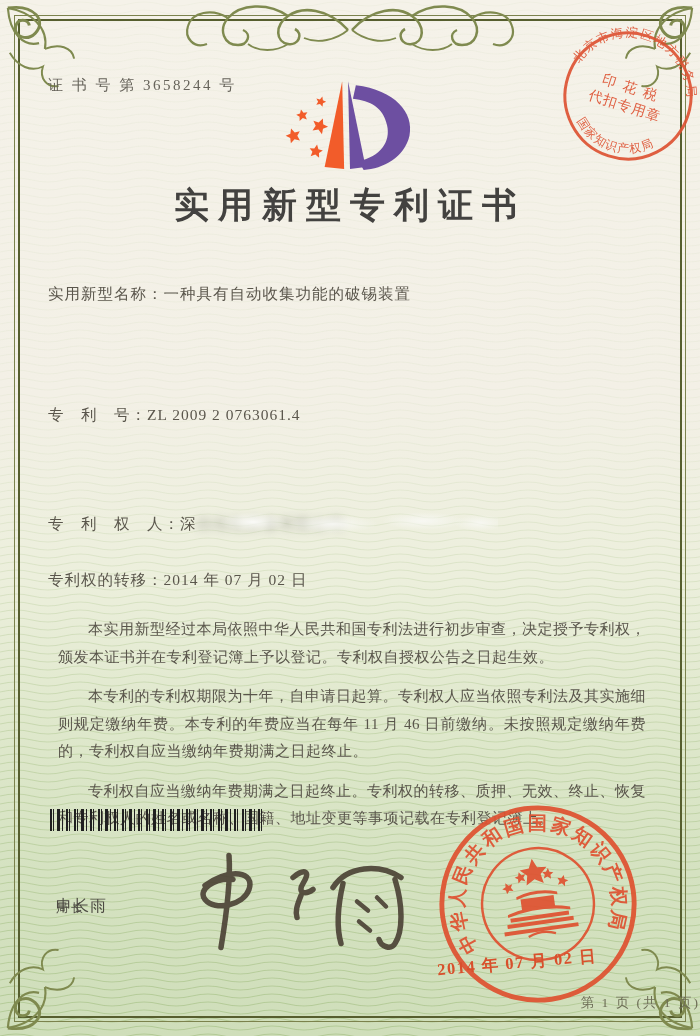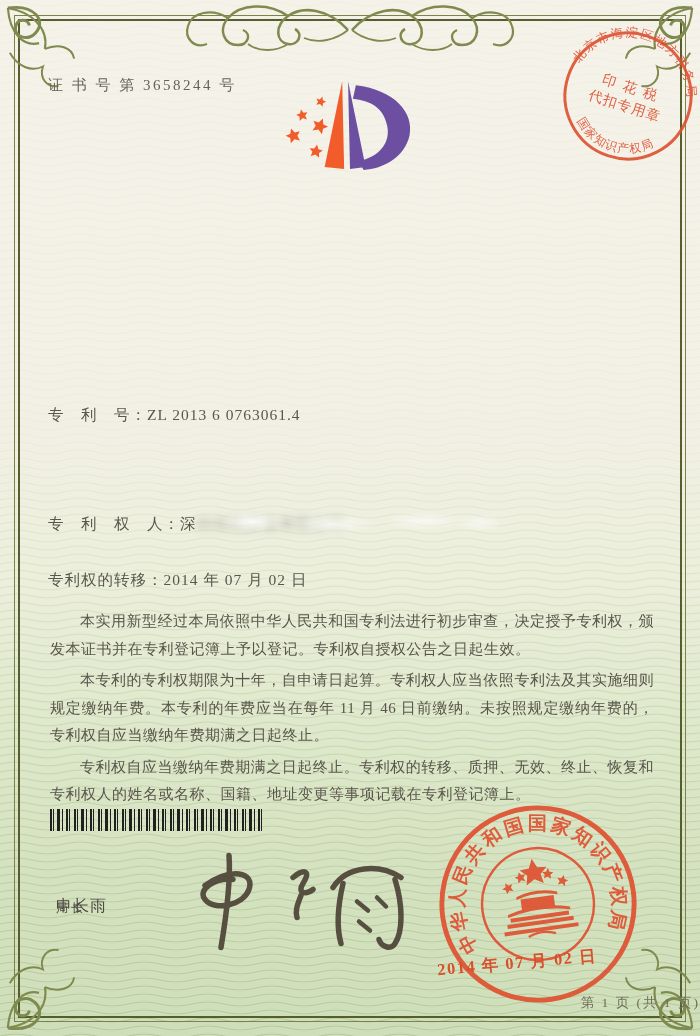--- a/index.html
+++ b/index.html
@@ -19,21 +19,21 @@
     letter-spacing:9px;color:#434240;}
   .field{position:absolute;left:48px;right:40px;z-index:3;font-size:15.5px;color:#5a564c;letter-spacing:1px;}
   .redacted{filter:blur(4px);opacity:.5;color:#6a6a66;}
   .smudge{position:absolute;left:170px;top:-4px;width:280px;height:28px;z-index:4;pointer-events:none;
     background:radial-gradient(ellipse 45px 13px at 35px 12px,rgba(252,252,250,.95),rgba(252,252,250,0) 75%),
       radial-gradient(ellipse 60px 12px at 115px 14px,rgba(250,250,248,.85),rgba(250,250,248,0) 75%),
       radial-gradient(ellipse 55px 12px at 205px 11px,rgba(250,250,248,.8),rgba(250,250,248,0) 75%),
       radial-gradient(ellipse 35px 11px at 262px 13px,rgba(250,250,248,.75),rgba(250,250,248,0) 75%);}
   .paras{position:absolute;left:46px;right:42px;top:604px;z-index:3;font-size:15px;line-height:27.5px;
     color:#59554b;text-align:justify;letter-spacing:.5px;}
-  .paras p{margin:4px;text-indent:2em;}
+  .paras p{margin:12px;text-indent:2em;}
   .barcode{position:absolute;left:50px;top:809px;width:214px;height:22px;z-index:3;
     background:repeating-linear-gradient(90deg,#202020 0 2px,transparent 2px 3px,#202020 3px 4px,transparent 4px 7px,
       #202020 7px 10px,transparent 10px 12px,#202020 12px 13px,transparent 13px 16px,#202020 16px 18px,
       transparent 18px 19px,#202020 19px 20px,transparent 20px 24px);}
   .sig-title{position:absolute;left:56px;top:900px;z-index:3;font-size:12px;color:#4c4a42;letter-spacing:3px;}
   .sig-name{position:absolute;left:56px;top:896px;z-index:3;font-size:16px;color:#4c4a42;letter-spacing:1px;text-align:center;}
   .signature{position:absolute;left:165px;top:842px;width:250px;height:118px;z-index:3;}
   .seal{position:absolute;left:434px;top:800px;width:208px;height:208px;z-index:3;transform:rotate(-8deg);opacity:.92;}
   .seal-date{position:absolute;left:437px;top:950px;width:210px;z-index:4;font-size:16.5px;color:#d8502c;
     letter-spacing:1.5px;transform:rotate(-5deg);font-weight:700;}
@@ -112,23 +112,27 @@
     <polygon points="72,5 74,95 54,93" fill="#f25c2a"></polygon>
     <polygon points="78,5 96,93 80,95" fill="#6d4fa1"></polygon>
     <path d="M86,9 C126,14 146,37 141,61 C136,83 114,95 94,96 L89,87 C111,82 122,67 118,50 C114,32 101,25 83,23 Z" fill="#6d4fa1"></path>
     <use href="#st" fill="#f25c2a" transform="translate(50,26) scale(.55) rotate(18)"></use>
     <use href="#st" fill="#f25c2a" transform="translate(31,40) scale(.62) rotate(-12)"></use>
     <use href="#st" fill="#f25c2a" transform="translate(49,51) scale(.85) rotate(22)"></use>
     <use href="#st" fill="#f25c2a" transform="translate(22,61) scale(.8) rotate(-18)"></use>
     <use href="#st" fill="#f25c2a" transform="translate(45,77) scale(.72) rotate(10)"></use>
   </svg>
 
+  <div class="title">实用新型专利证书</div>
 
+  <div class="field" style="top:284px">
+    <span>实用新型名称：</span><span>一种具有自动收集功能的破锡装置</span>
+  </div>
   <div class="field" style="top:405px">
-    <span>专　利　号：</span><span>ZL 2013 6 0763061.4</span>
+    <span>专　利　号：</span><span>ZL 2009 2 0763061.4</span>
   </div>
   <div class="field" style="top:514px">
     <span>专　利　权　人：</span><span>深</span><span class="redacted">自动化设备有限公司</span>
     <span class="smudge"></span>
   </div>
   <div class="field" style="top:570px">
     <span>专利权的转移：</span><span>2014 年 07 月 02 日</span>
   </div>
 
   <div class="paras">

